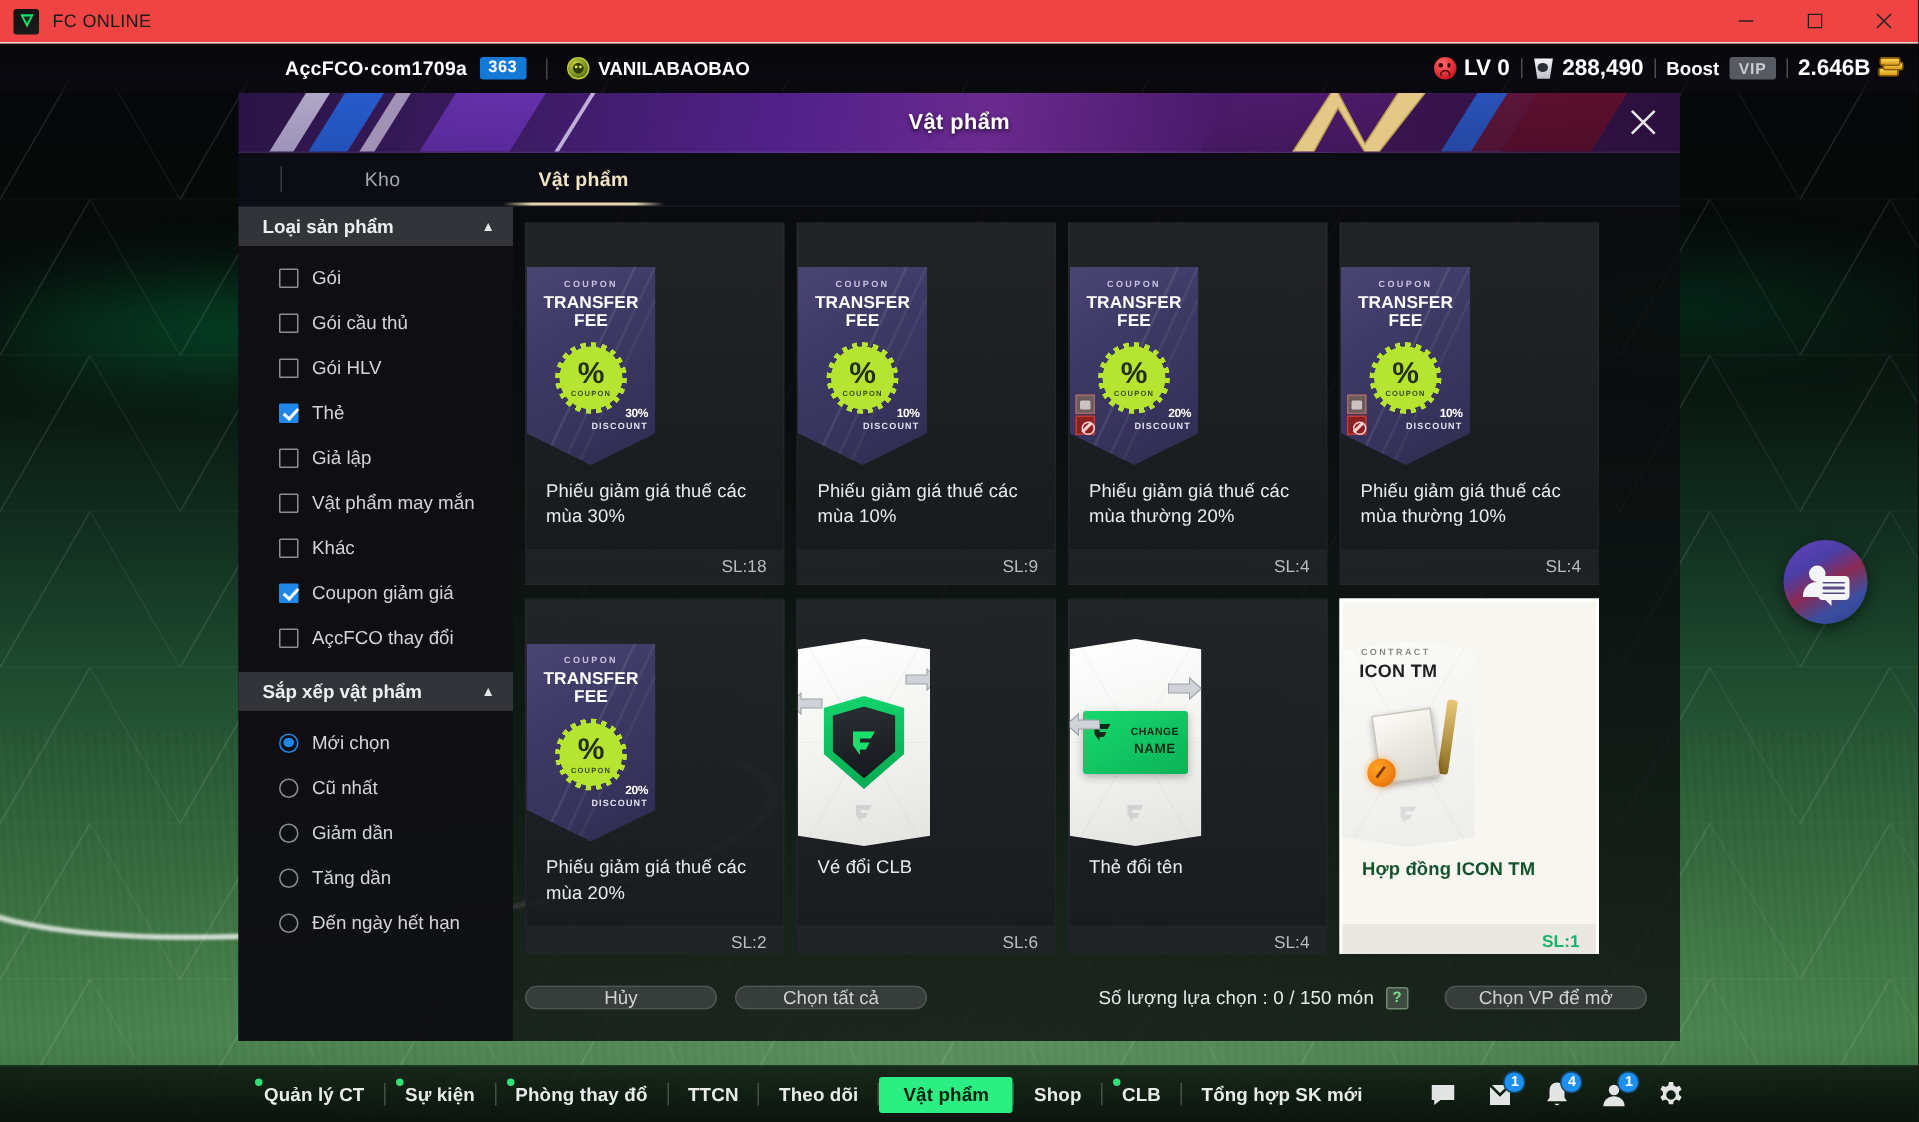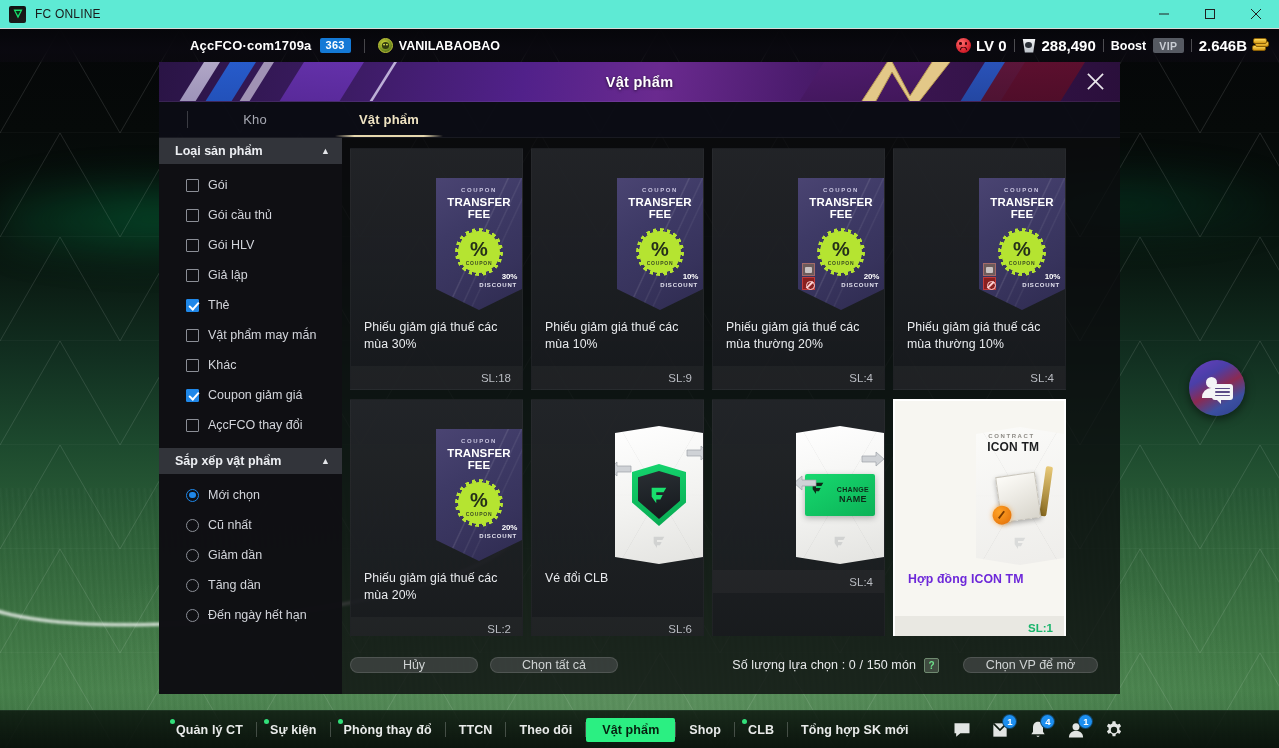--- a/index.html
+++ b/index.html
@@ -7,21 +7,21 @@
     width: 1279px; height: 748px;
     overflow: hidden;
     font-family: "Liberation Sans", sans-serif;
     background: #000;
   }
   #app { position: relative; width: 1279px; height: 748px; overflow: hidden; }
 
   
   .titlebar {
     position: absolute; left: 0; top: 0; width: 1279px; height: 29px;
-    background: #5eead4;
+    background: #ef4444;
     display: flex; align-items: center;
     border-bottom: 1px solid #d8d8d8;
     z-index: 60;
   }
   .tb-logo {
     width: 17px; height: 17px; margin-left: 9px;
     background: linear-gradient(160deg,#111 0%,#1c1c1c 100%);
     border-radius: 2px; position: relative;
     display:flex;align-items:center;justify-content:center;
   }
@@ -218,28 +218,28 @@
   .card {
     width: 173px; height: 242px;
     background: linear-gradient(180deg, rgba(36,38,42,.90) 0%, rgba(28,30,34,.88) 70%, rgba(24,26,30,.88) 100%);
     display: flex; flex-direction: column; position: relative;
     border: 1px solid rgba(255,255,255,.03);
   }
   .card.sel {
     background: #f7f6f1; border: 2px solid #ffffff;
   }
   .card-art {
-    height: 170px; display: flex; align-items: center; justify-content: flex-end;
+    height: 170px; display: flex; align-items: center; justify-content: flex-start;
     padding-top: 20px;
   }
   .card-name {
     font-size: 12.3px; color: #e9ebee; line-height: 1.38;
     padding: 0 13px; flex: 1; letter-spacing: .1px;
   }
-  .card.sel .card-name { color: #6d28d9; font-weight: bold; }
+  .card.sel .card-name { color: #14532d; font-weight: bold; }
   .card-foot {
     height: 23px; background: rgba(255,255,255,.035);
     display: flex; align-items: center; justify-content: flex-end;
     padding-right: 11px; font-size: 11.5px; color: #b9bcc2;
   }
   .card.sel .card-foot { background: #e9e8e2; color: #17b46a; font-weight: bold; }
 
   
   .coupon {
     width: 86px; height: 132px; position: relative;
@@ -562,26 +562,26 @@
           </div>
           <div class="side-item">
             <span class="cbox"></span>
             <span>Gói cầu thủ</span>
           </div>
           <div class="side-item">
             <span class="cbox"></span>
             <span>Gói HLV</span>
           </div>
           <div class="side-item">
+            <span class="cbox on"></span>
+            <span>Thẻ</span>
+          </div>
+          <div class="side-item">
             <span class="cbox"></span>
             <span>Giả lập</span>
-          </div>
-          <div class="side-item">
-            <span class="cbox on"></span>
-            <span>Thẻ</span>
           </div>
           <div class="side-item">
             <span class="cbox"></span>
             <span>Vật phẩm may mắn</span>
           </div>
           <div class="side-item">
             <span class="cbox"></span>
             <span>Khác</span>
           </div>
           <div class="side-item">
@@ -772,20 +772,21 @@
                     <span class="nm">
                       <span>CHANGE</span><br>
                       <span style="font-size:9px;">NAME</span>
                     </span>
                   </div>
                   <svg class="wm" viewBox="0 0 24 24">
                     <path d="M4 4 L20 4 L17 9 L9 9 L9 12 L16 12 L13.5 17 L9 17 L9 21 L4 14 Z" fill="#7a7f85"></path>
                   </svg>
                 </div>
               </div>
+              <div class="card-name">Thẻ đổi tên</div>
               <div class="card-foot">SL:4</div>
             </div>
 
             <div class="card sel">
               <div class="card-art">
                 <div class="wpack" style="background:linear-gradient(165deg,#fbfbf9,#eeedea);">
                   <div class="mesh"></div>
                   <div class="contract">
                     <span class="ct-lbl-sub">CONTRACT</span>
                     <span class="ct-lbl">ICON TM</span>

